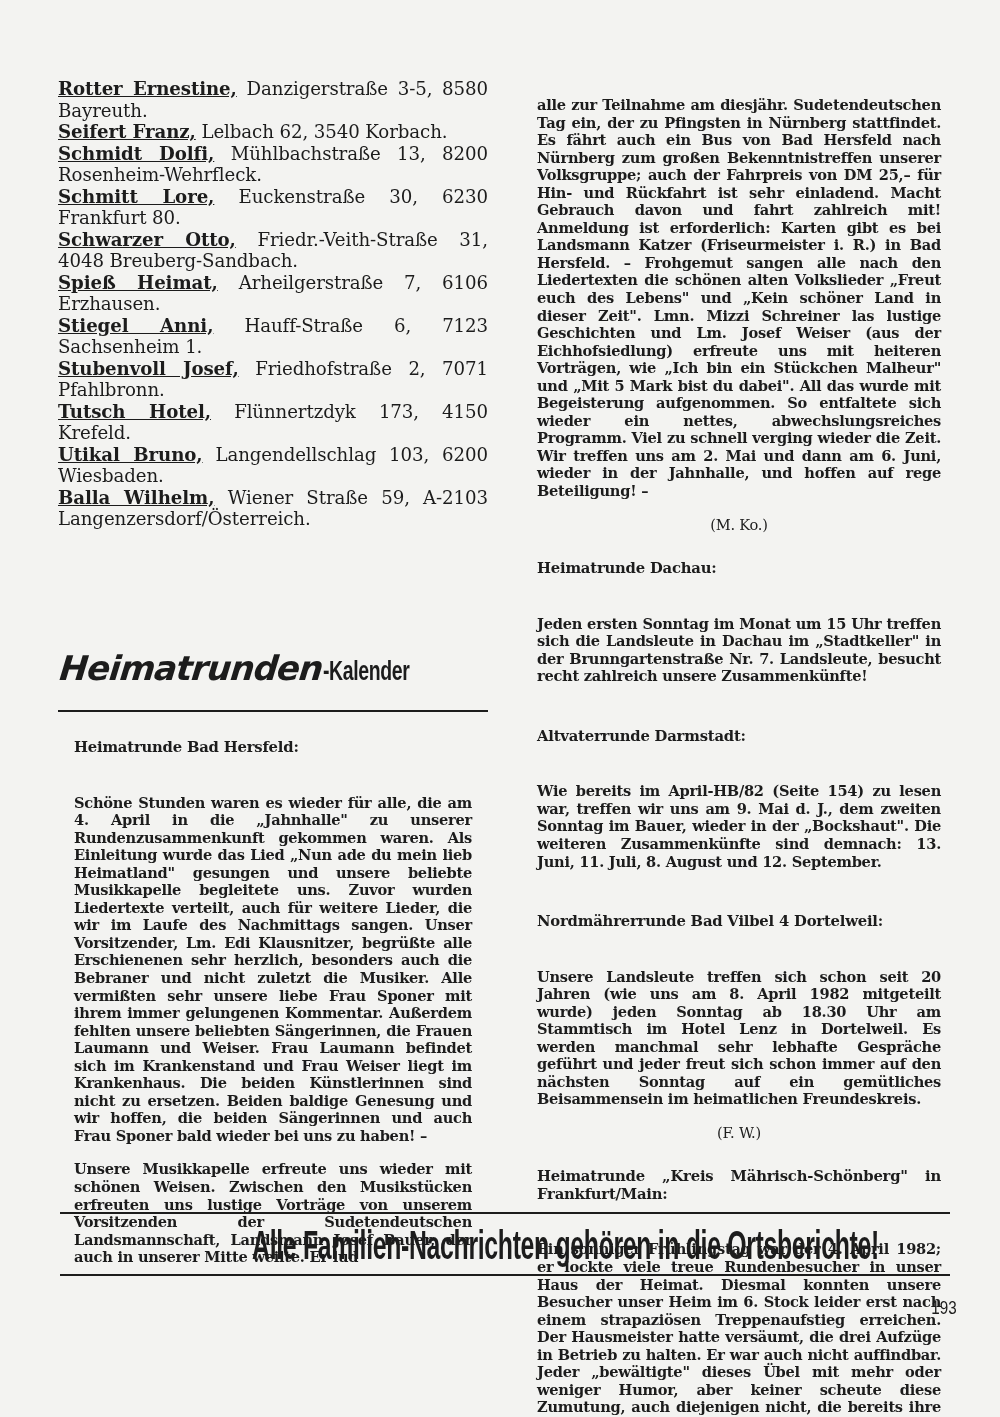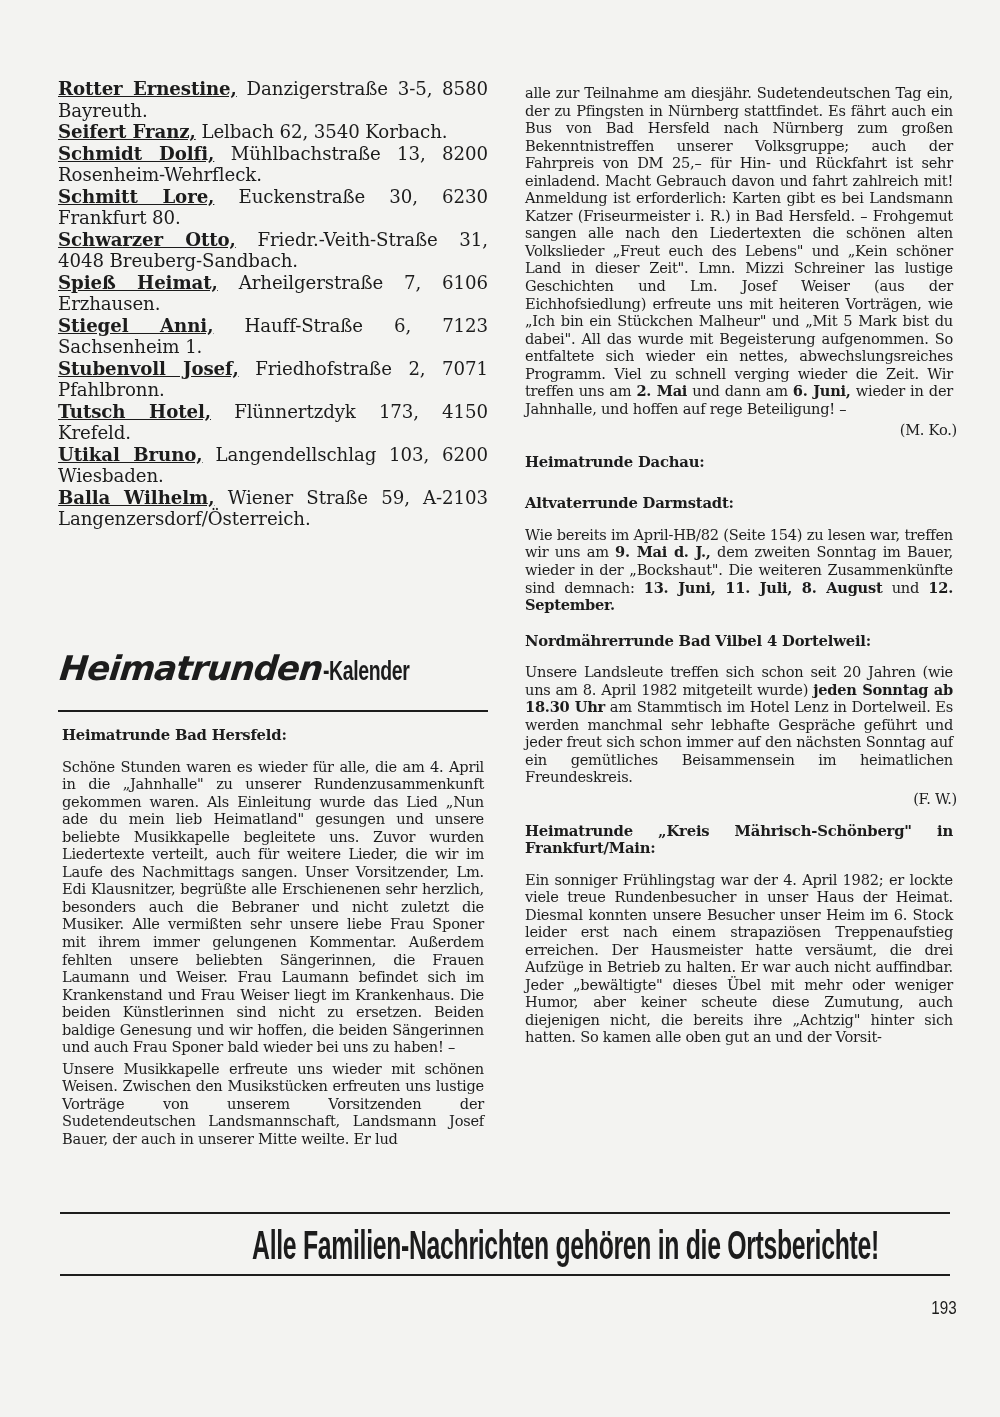--- a/index.html
+++ b/index.html
@@ -8,23 +8,23 @@
     background:#f3f3f1; color:#1c1c1c;
     font-family:"DejaVu Serif","Liberation Serif",serif;
   }
   .col { position:absolute; }
   #left { left:58px; top:78px; width:430px; }
   #right { left:521px; top:80px; width:436px; }
   .addr { font-size:18.2px; line-height:21.5px; text-align:justify; text-align-last:left; letter-spacing:-0.1px; }
   .addr b { font-weight:bold;text-decoration:underline; }
   .addr p { margin:0; }
   .body { font-size:14.6px; line-height:17.55px; text-align:justify; letter-spacing:-0.25px; }
-  .body p { margin:4px; }
+  .body p { margin:16px;font-weight:bold; }
   .h { font-weight:bold; font-size:14.8px; line-height:17.5px; margin:0; letter-spacing:-0.2px; }
-  .sig { display:flex; justify-content:flex-end; }
+  .sig { display:flex; justify-content:center; }
   #kalender-title {
     position:absolute; left:60px; top:648px; width:430px; height:50px;
     white-space:nowrap;
   }
   #kalender-title .script {
     font-family:"DejaVu Sans",sans-serif; font-style:italic; font-weight:bold;
     font-size:34px; letter-spacing:-1px; transform:skewX(-6deg); display:inline-block;
   }
   #kalender-title .cond {
     font-family:"Liberation Sans",sans-serif; font-weight:bold; font-size:27px;
@@ -81,20 +81,21 @@
   <p><span>alle zur Teilnahme am diesjähr. Sudetendeutschen Tag ein, der zu Pfingsten in Nürnberg stattfindet. Es fährt auch ein Bus von Bad Hersfeld nach Nürnberg zum großen Bekenntnistreffen unserer Volksgruppe; auch der Fahrpreis von DM 25,– für Hin- und Rückfahrt ist sehr einladend. Macht Gebrauch davon und fahrt zahlreich mit! Anmeldung ist erforderlich: Karten gibt es bei Landsmann Katzer (Friseurmeister i. R.) in Bad Hersfeld. – Frohgemut sangen alle nach den Liedertexten die schönen alten Volkslieder „Freut euch des Lebens" und „Kein schöner Land in dieser Zeit". Lmn. Mizzi Schreiner las lustige Geschichten und Lm. Josef Weiser (aus der Eichhofsiedlung) erfreute uns mit heiteren Vorträgen, wie „Ich bin ein Stückchen Malheur" und „Mit 5 Mark bist du dabei". All das wurde mit Begeisterung aufgenommen. So entfaltete sich wieder ein nettes, abwechslungsreiches Programm. Viel zu schnell verging wieder die Zeit. Wir treffen uns am </span><b>2. Mai</b><span> und dann am </span><b>6. Juni,</b><span> wieder in der Jahnhalle, und hoffen auf rege Beteiligung! –</span></p>
   <div class="sig">
       <span></span>
       <span>(M. Ko.)</span>
     </div>
 
   <div class="gap"></div>
   <div>
     <p class="h">Heimatrunde Dachau:</p>
     <div class="gap-s"></div>
+    <p><b>Jeden ersten Sonntag im Monat um 15 Uhr</b><span> treffen sich die Landsleute in Dachau im „Stadtkeller" in der Brunngartenstraße Nr. 7. Landsleute, besucht recht zahlreich unsere Zusammenkünfte!</span></p>
   </div>
 
   <div class="gap"></div>
   <div>
     <p class="h">Altvaterrunde Darmstadt:</p>
     <div class="gap-s"></div>
     <p><span>Wie bereits im April-HB/82 (Seite 154) zu lesen war, treffen wir uns am </span><b>9. Mai d. J.,</b><span> dem zweiten Sonntag im Bauer, wieder in der „Bockshaut". Die weiteren Zusammenkünfte sind demnach: </span><b>13. Juni, 11. Juli, 8. August</b><span> und </span><b>12. September.</b></p>
   </div>
 
   <div class="gap"></div>

